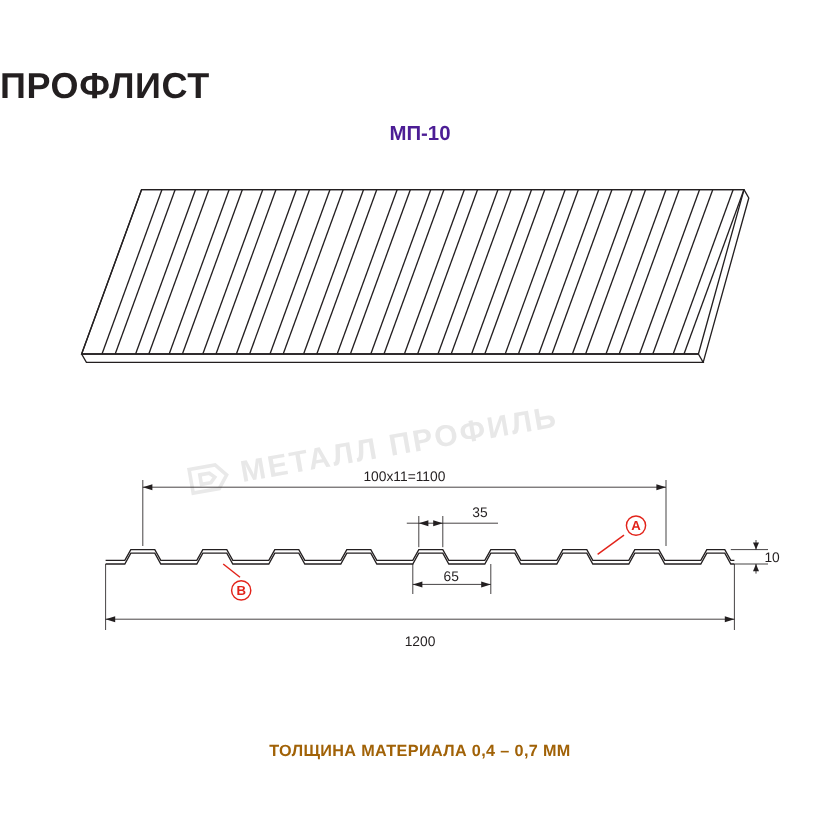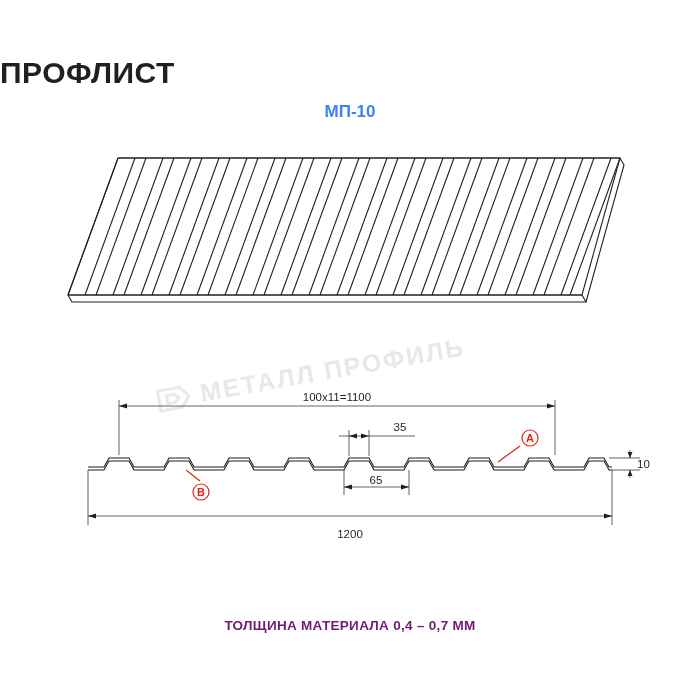--- a/index.html
+++ b/index.html
@@ -29,32 +29,32 @@
     color: #231f20;
   }
   .subtitle {
     position: absolute;
     top: 102px;
     left: 0;
     width: 700px;
     text-align: center;
     font-size: 17px;
     font-weight: bold;
-    color: #3b82f6;
+    color: #4c1d95;
   }
   .footer-note {
     position: absolute;
     top: 618px;
     left: 0;
     width: 700px;
     text-align: center;
     font-size: 13.5px;
     font-weight: bold;
     letter-spacing: 0.3px;
-    color: #701a75;
+    color: #a16207;
   }
   .svg-layer {
     position: absolute;
     top: 0;
     left: 0;
   }
   .wm {
     position: absolute;
     pointer-events: none;
   }

